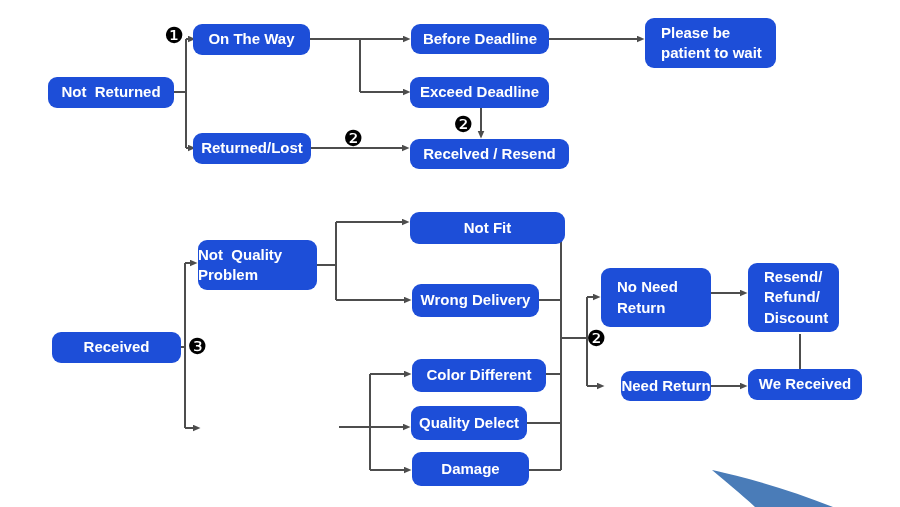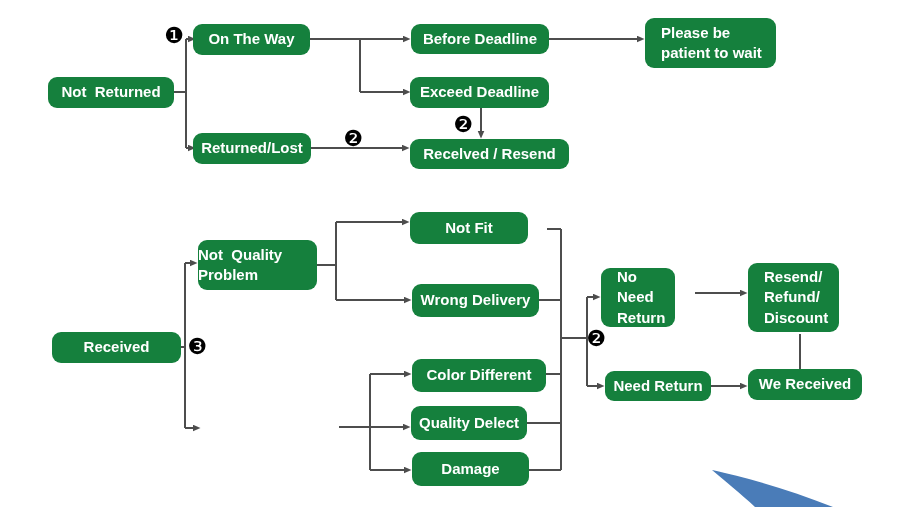--- a/index.html
+++ b/index.html
@@ -1,45 +1,45 @@
 <!DOCTYPE html>
 <html><head>
 <meta charset="utf-8">
 <style>
   html,body{margin:0;padding:0;background:#fff;}
   .stage{position:relative;width:900px;height:507px;background:#ffffff;overflow:hidden;
          font-family:"Liberation Sans",sans-serif;}
   .wires{position:absolute;left:0;top:0;pointer-events:none;}
-  .node{position:absolute;background:#15803d;border-radius:9px;color:#ffffff;
+  .node{position:absolute;background:#1d4ed8;border-radius:9px;color:#ffffff;
         font-weight:700;font-size:15px;line-height:1.35;
         display:flex;align-items:center;justify-content:center;box-sizing:border-box;}
   .node .lbl{white-space:pre-wrap;text-align:center;}
   .node.left{justify-content:flex-start;padding-left:16px;}
   .node.left .lbl{text-align:left;}
   .badge{position:absolute;width:22px;height:22px;font-size:22px;line-height:22px;
          text-align:center;color:#000;font-family:"DejaVu Sans",sans-serif;}
 
   
   #n-not-received{left:48px;top:77px;width:126px;height:31px}
   #n-on-the-way{left:193px;top:24px;width:117px;height:31px}
   #n-returned-lost{left:193px;top:133px;width:118px;height:31px}
   #n-before-deadline{left:411px;top:24px;width:138px;height:30px}
   #n-exceed-deadline{left:410px;top:77px;width:139px;height:31px}
   #n-received-resend{left:410px;top:139px;width:159px;height:30px}
   #n-please-wait{left:645px;top:18px;width:131px;height:50px}
   #n-received{left:52px;top:332px;width:129px;height:31px}
   #n-not-quality-problem{left:198px;top:240px;width:119px;height:50px;padding-left:0}
   #n-quality-problem{left:201px;top:412px;width:138px;height:32px}
-  #n-not-fit{left:410px;top:212px;width:118px;height:32px}
+  #n-not-fit{left:410px;top:212px;width:155px;height:32px}
   #n-wrong-delivery{left:412px;top:284px;width:127px;height:33px}
   #n-color-different{left:412px;top:359px;width:134px;height:33px}
   #n-quality-delect{left:411px;top:406px;width:116px;height:34px}
   #n-damage{left:412px;top:452px;width:117px;height:34px}
-  #n-no-need-return{left:601px;top:268px;width:74px;height:59px}
-  #n-need-return{left:605px;top:371px;width:106px;height:30px}
+  #n-no-need-return{left:601px;top:268px;width:110px;height:59px}
+  #n-need-return{left:621px;top:371px;width:90px;height:30px}
   #n-resend-refund{left:748px;top:263px;width:91px;height:69px}
   #n-we-received{left:748px;top:369px;width:114px;height:31px}
 
   
   #badge-1{left:163px;top:25px}
   #badge-2{left:342px;top:128px}
   #badge-3{left:452px;top:114px}
   #badge-4{left:186px;top:336px}
   #badge-5{left:585px;top:328px}
 </style>

